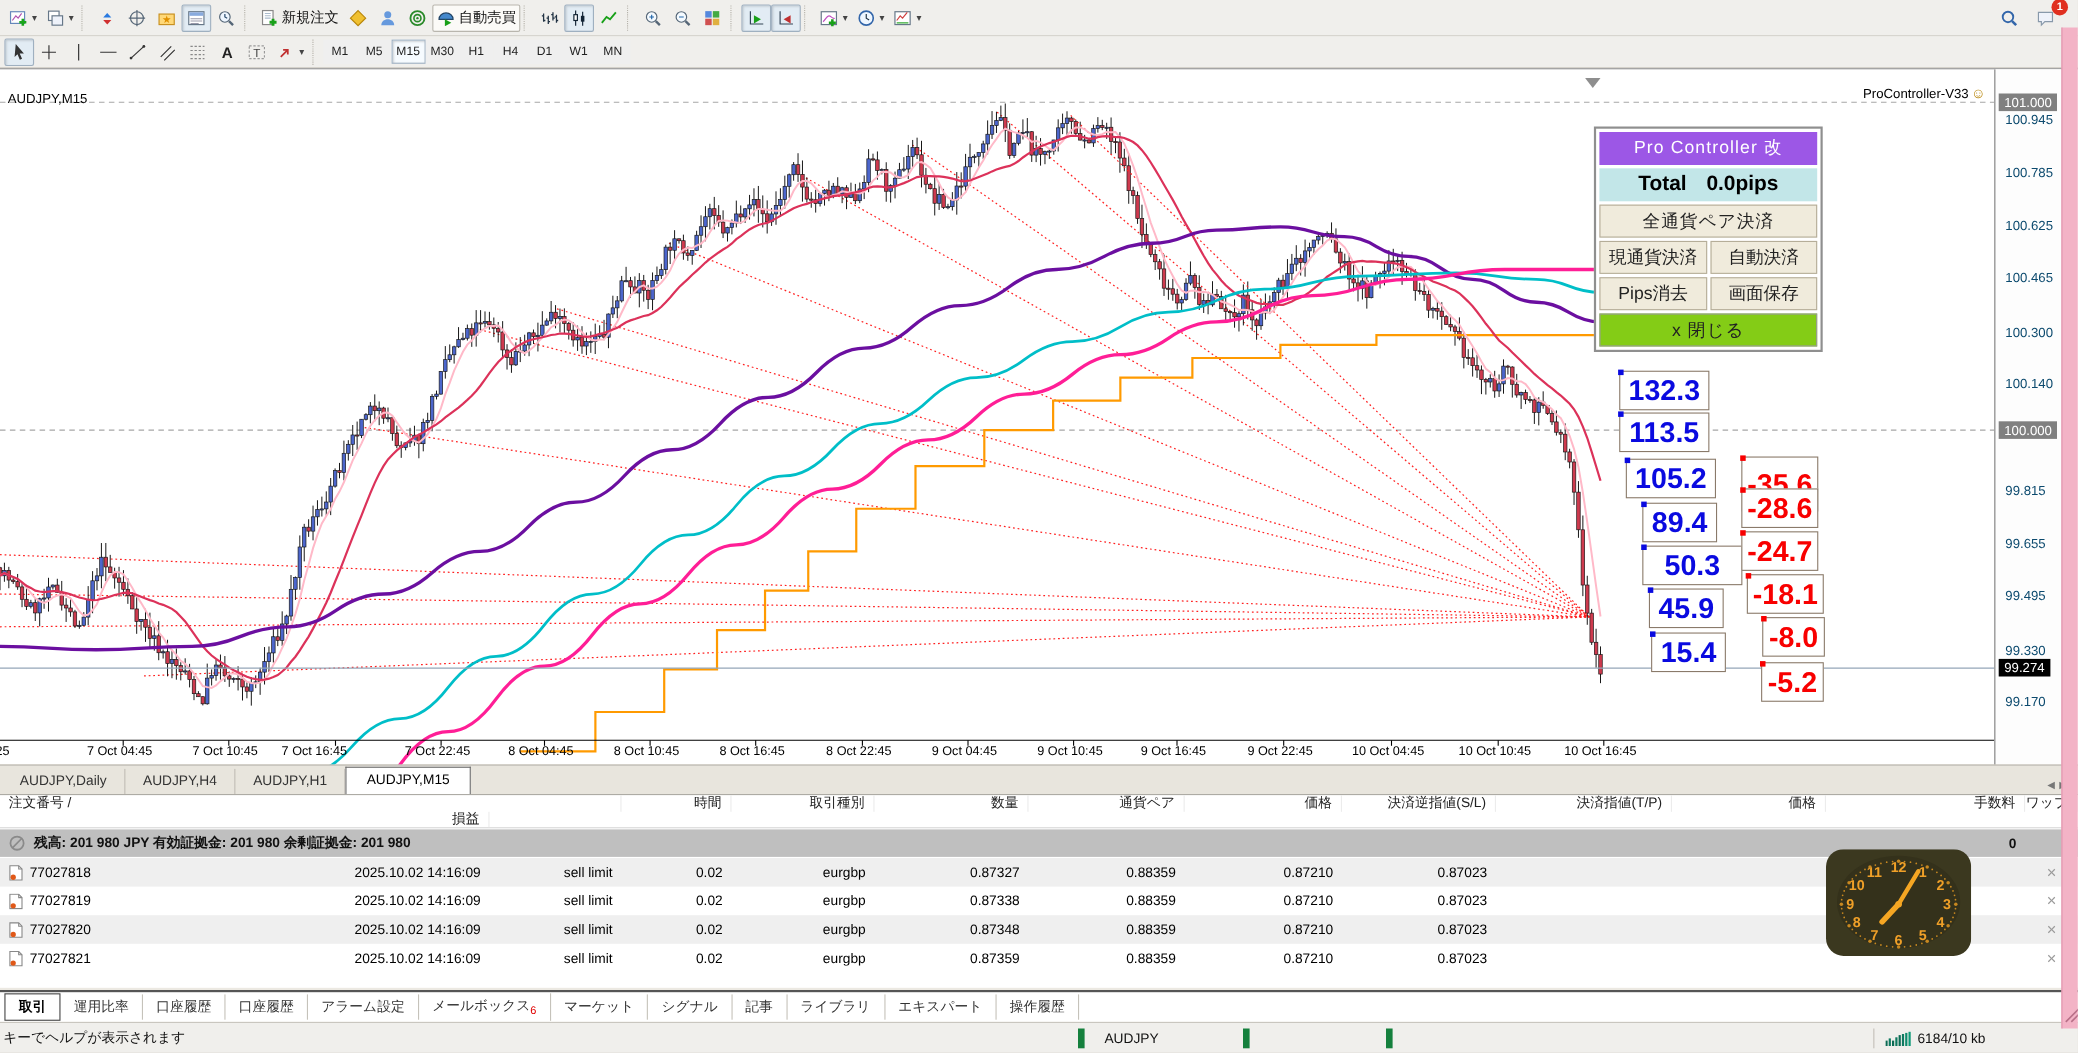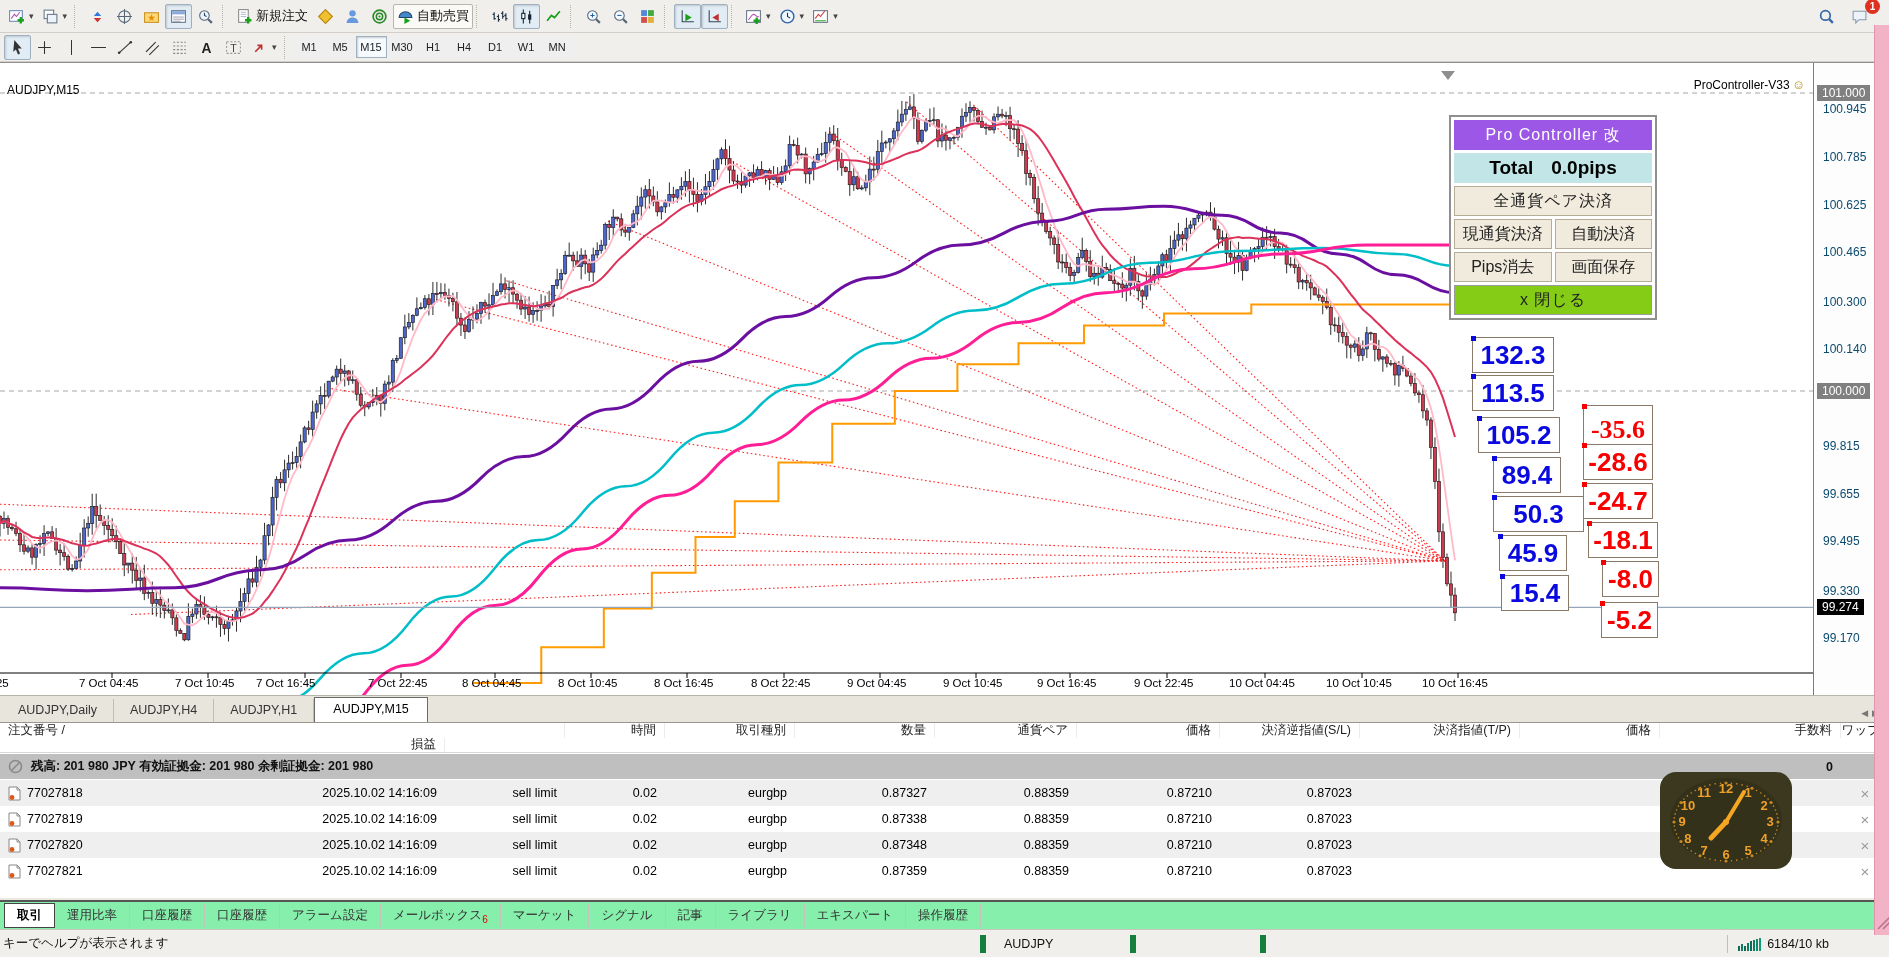--- a/index.html
+++ b/index.html
@@ -64,30 +64,30 @@
 .tcell{padding:0 8px;justify-content:flex-end;display:flex;white-space:nowrap;overflow:hidden}
 .tcell.left{justify-content:flex-start}
 .t-balance{position:absolute;left:0;top:31px;width:1889px;height:25px;background:#bfbfbf;display:flex;align-items:center;font-weight:bold;font-size:12.5px;color:#111}
 .t-balance .btxt{margin-left:8px}
 .t-balance .bprofit{position:absolute;right:56px;font-weight:bold}
 .trow{height:26px;font-size:12.5px;color:#000}
 .trow:nth-child(odd){background:#efefef}
 .trow .close-x{color:#9a9a9a;font-size:15px;justify-content:center;cursor:pointer}
 .oicon{display:inline-block;margin-right:6px}
 
-.bottom-tabs{position:absolute;left:0;top:900px;width:1889px;height:29px;background:#86efac;border-top:2px solid #555;display:flex;align-items:center;padding-left:4px;font-size:12.5px;color:#333}
+.bottom-tabs{position:absolute;left:0;top:900px;width:1889px;height:29px;background:#ffffff;border-top:2px solid #555;display:flex;align-items:center;padding-left:4px;font-size:12.5px;color:#333}
 .btab{padding:3px 12px;border-right:1px solid #c5c2ba;cursor:pointer;position:relative;white-space:nowrap}
 .btab.active{background:#fff;border:1px solid #444;color:#000;font-weight:bold}
 .btab sub{color:#e00000;font-size:10px}
 
 .status-bar{position:absolute;left:0;top:929px;width:1889px;height:28px;background:#f0efec;border-top:1px solid #c9c6bf;display:flex;align-items:center;font-size:12.5px;color:#111}
 .sb-help{padding-left:3px;width:980px}
 .sb-cell{border-left:6px solid #15803d;height:18px;line-height:18px;padding:0 18px}
 .sb-sym{width:150px}.sb-c2{width:130px}.sb-c3{width:90px}
-.sb-traffic{margin-left:auto;margin-right:60px;display:flex;align-items:center;gap:3px;border-left:1px solid #c2bfb8;padding-left:10px;height:18px}
+.sb-traffic{margin-left:auto;margin-right:84px;display:flex;align-items:center;gap:3px;border-left:1px solid #c2bfb8;padding-left:10px;height:18px}
 
 .clock{position:absolute;left:1660px;top:772px;z-index:5}
 </style>
 </head>
 <body>
 
 <div class="app">
 
   <div class="toolbar" id="tb1">
       <button class="tb-btn">
@@ -1231,21 +1231,21 @@
     </div>
 
     <div id="piplabels">
         <div class="pip blue" style="left: 1472px; top: 274px; width: 82px; height: 36px;"><span class="anchor"></span>132.3</div>
         <div class="pip blue" style="left: 1472px; top: 312px; width: 82px; height: 36px;"><span class="anchor"></span>113.5</div>
         <div class="pip blue" style="left: 1478px; top: 354px; width: 82px; height: 36px;"><span class="anchor"></span>105.2</div>
         <div class="pip blue" style="left: 1493px; top: 394px; width: 68px; height: 36px;"><span class="anchor"></span>89.4</div>
         <div class="pip blue" style="left: 1493px; top: 433px; width: 91px; height: 36px;"><span class="anchor"></span>50.3</div>
         <div class="pip blue" style="left: 1499px; top: 472px; width: 68px; height: 36px;"><span class="anchor"></span>45.9</div>
         <div class="pip blue" style="left: 1501px; top: 512px; width: 68px; height: 36px;"><span class="anchor"></span>15.4</div>
-        <div class="pip red" style="left: 1583px; top: 342px; width: 70px; height: 50px; font-family: Liberation Serif, serif;"><span class="anchor"></span>-35.6</div>
+        <div class="pip red" style="left: 1583px; top: 352px; width: 70px; height: 50px;"><span class="anchor"></span>-35.6</div>
         <div class="pip red" style="left: 1583px; top: 381px; width: 70px; height: 36px;"><span class="anchor"></span>-28.6</div>
         <div class="pip red" style="left: 1583px; top: 420px; width: 70px; height: 36px;"><span class="anchor"></span>-24.7</div>
         <div class="pip red" style="left: 1588px; top: 459px; width: 70px; height: 36px;"><span class="anchor"></span>-18.1</div>
         <div class="pip red" style="left: 1602px; top: 498px; width: 57px; height: 36px;"><span class="anchor"></span>-8.0</div>
         <div class="pip red" style="left: 1601px; top: 539px; width: 57px; height: 36px;"><span class="anchor"></span>-5.2</div>
       </div>
   </div>
 
   <div class="pink-strip">
     <svg width="15" height="18">

